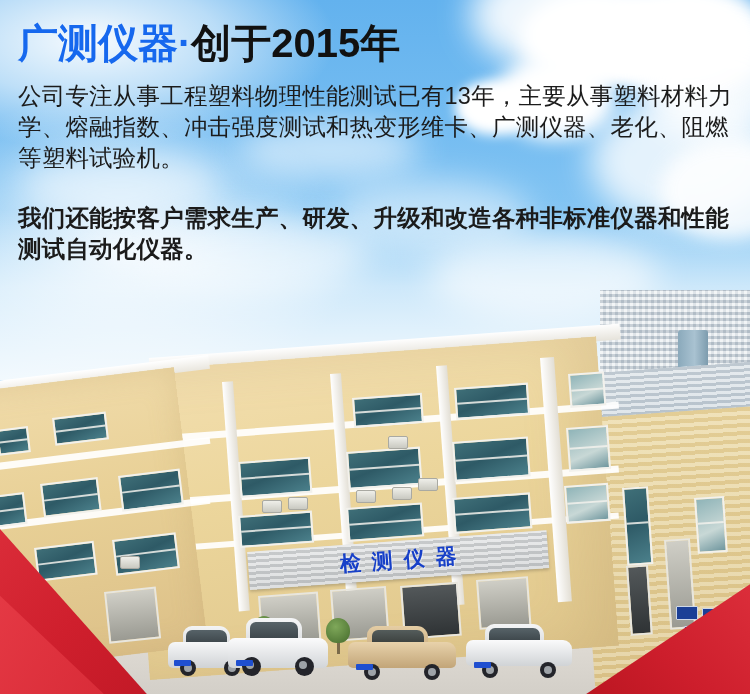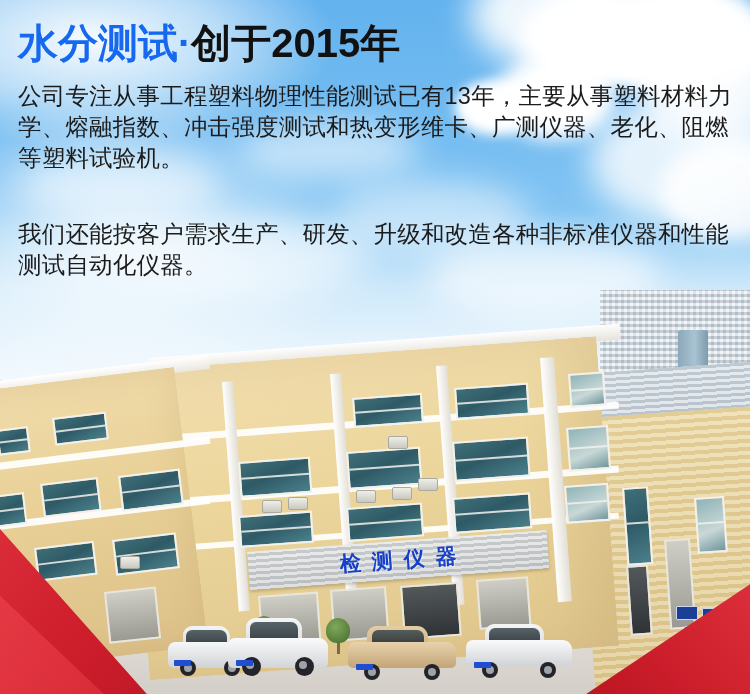--- a/index.html
+++ b/index.html
@@ -195,21 +195,21 @@
     font-size:40px;font-weight:bold;line-height:1.08;margin:0 0 16px 0;
     letter-spacing:0px;white-space:nowrap;
   }
   .title .brand{color:#1668ee;}
   .title .dot{color:#1668ee;}
   .title .rest{color:#111111;}
   .para{
     font-size:23.5px;line-height:31px;color:#1b1b1b;margin:0;
     letter-spacing:.2px;
   }
-  .para + .para{margin-top:45px;}
+  .para + .para{margin-top:29px;font-weight:bold;}
 </style>
 </head>
 <body>
 
 <div class="banner">
 
   <div class="sky"></div>
 
   <div class="cloudwrap">
 
@@ -344,19 +344,19 @@
     <div class="tire" style="right:16px;"></div>
     <div class="plate" style="left:8px;"></div>
   </div>
 
   <div class="ribbon-left"></div>
   <div class="ribbon-left2"></div>
   <div class="ribbon-right"></div>
 
   <div class="copy">
     <h1 class="title">
-      <span class="brand">水分测试</span><span class="dot">·</span><span class="rest">创于2015年</span>
+      <span class="brand">广测仪器</span><span class="dot">·</span><span class="rest">创于2015年</span>
     </h1>
     <p class="para">公司专注从事工程塑料物理性能测试已有13年，主要从事塑料材料力学、熔融指数、冲击强度测试和热变形维卡、广测仪器、老化、阻燃等塑料试验机。</p>
     <p class="para">我们还能按客户需求生产、研发、升级和改造各种非标准仪器和性能测试自动化仪器。</p>
   </div>
 
 </div>
 
 </body></html>

